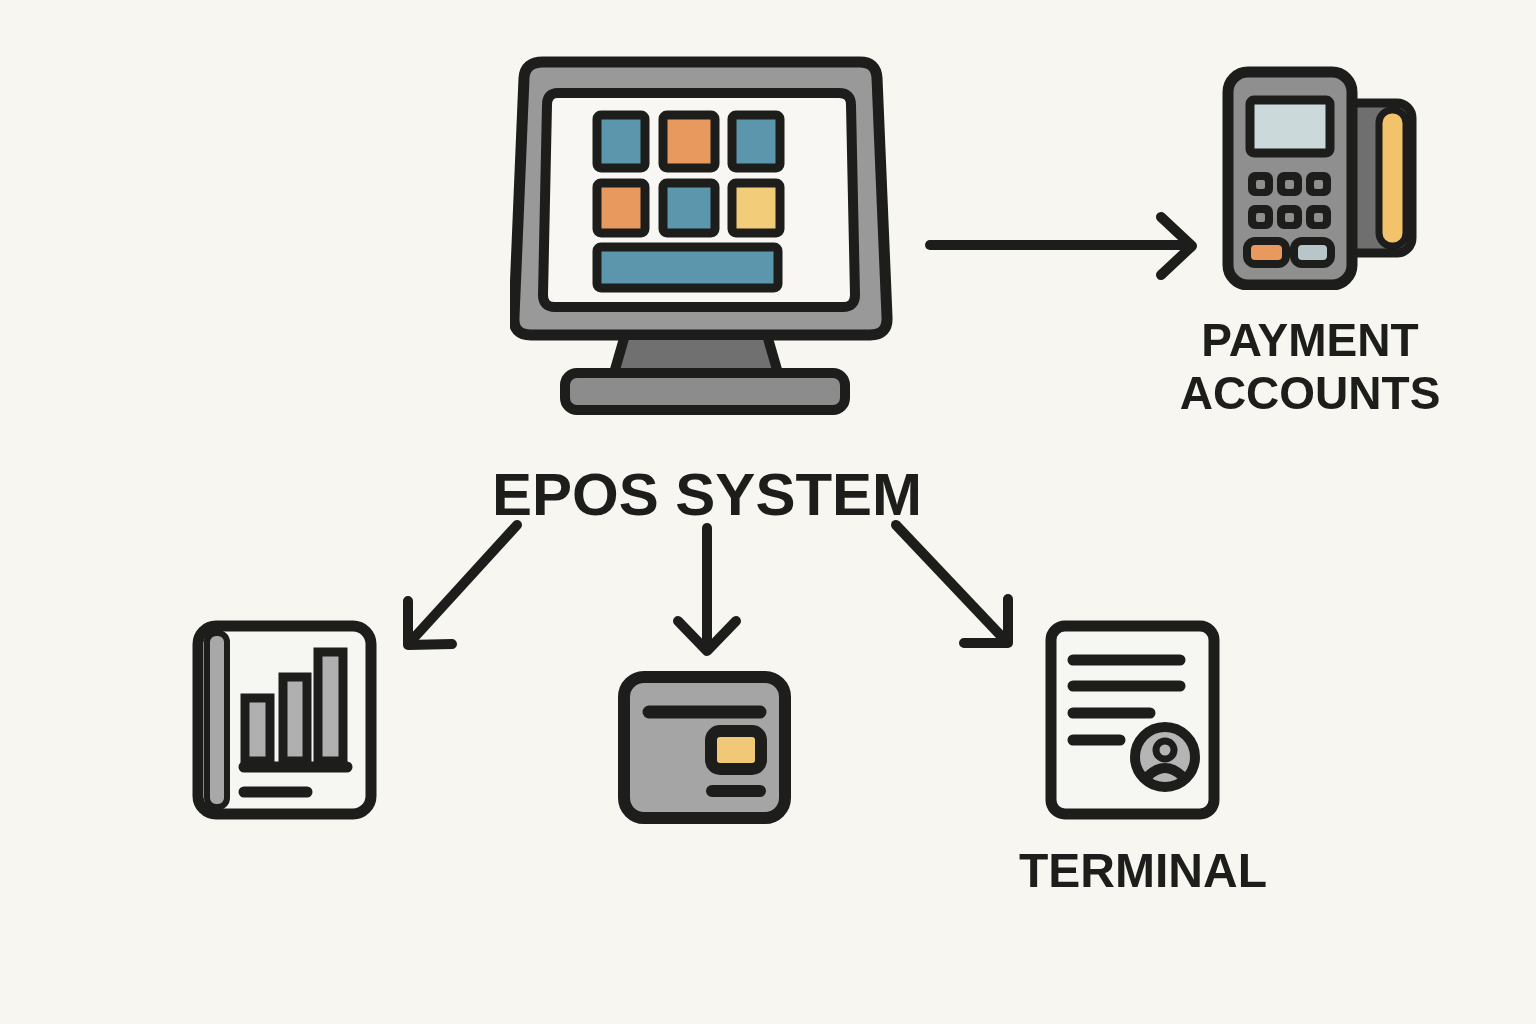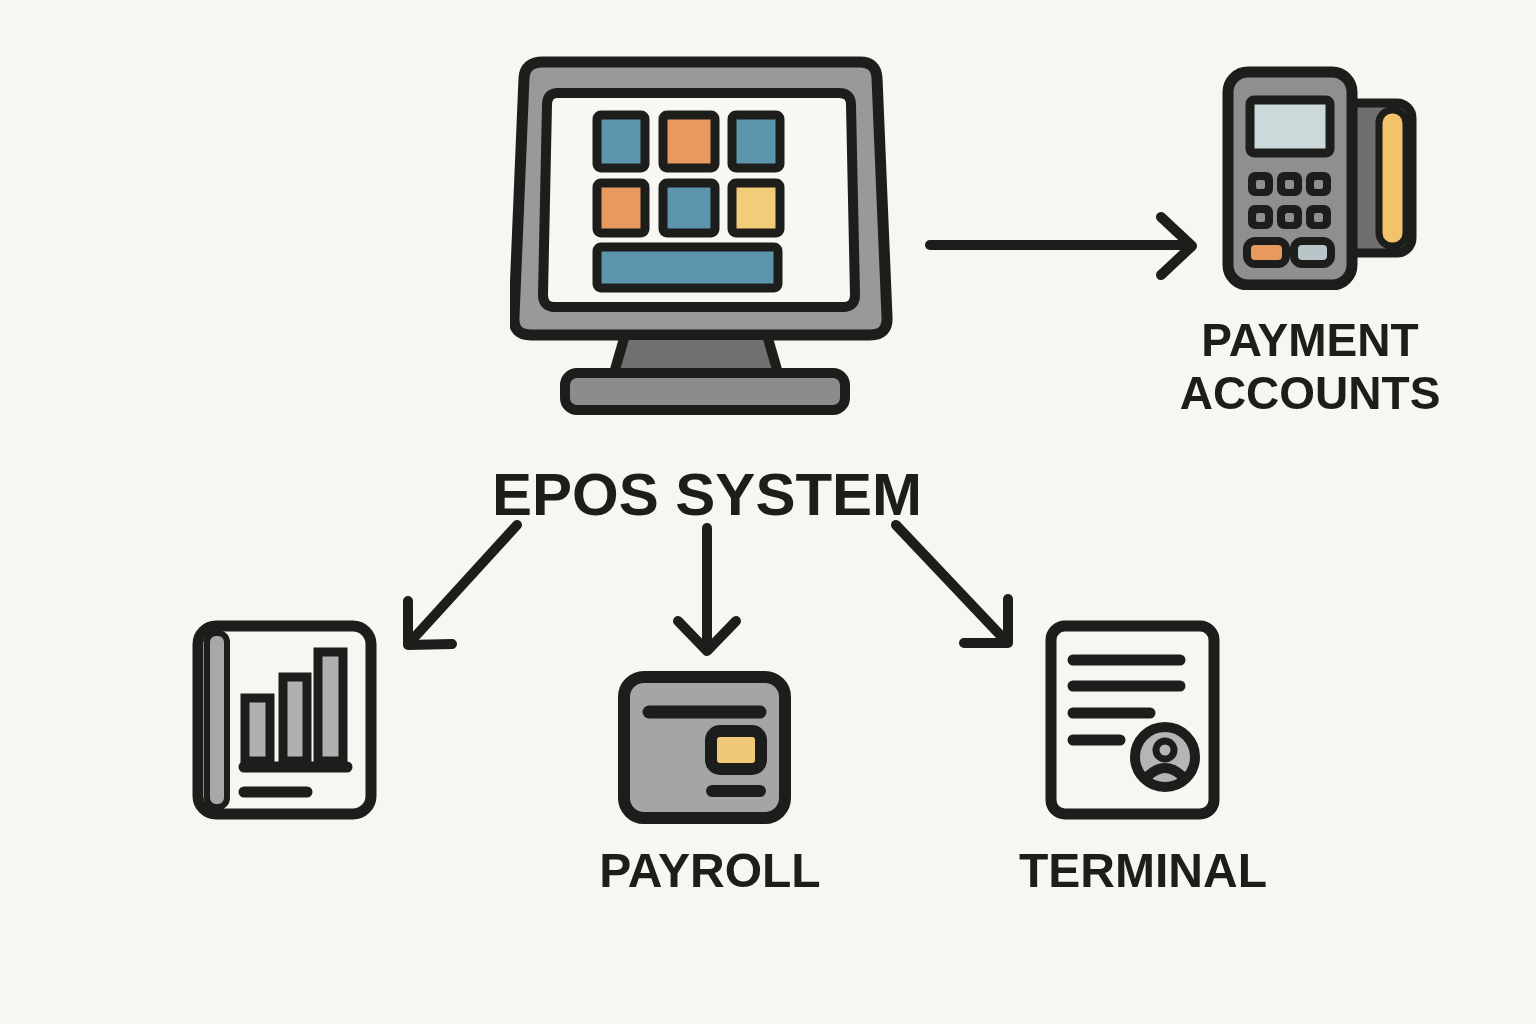--- a/index.html
+++ b/index.html
@@ -123,21 +123,20 @@
   </div>
 
   <div class="node" style="left:617px;top:670px;">
     <svg width="175" height="155" viewBox="0 0 175 155">
       <rect x="7" y="7" width="161" height="141" rx="20" fill="#a5a5a5" stroke="#1d1d1b" stroke-width="12"></rect>
       <line x1="32" y1="42" x2="143" y2="42" stroke="#1d1d1b" stroke-width="13" stroke-linecap="round"></line>
       <rect x="94" y="61" width="50" height="38" rx="9" fill="#f0c878" stroke="#1d1d1b" stroke-width="12"></rect>
       <line x1="95" y1="121" x2="143" y2="121" stroke="#1d1d1b" stroke-width="12" stroke-linecap="round"></line>
     </svg>
   </div>
-  <div class="label label-payroll">PAYROLL</div>
 
   <div class="node" style="left:1045px;top:620px;">
     <svg width="175" height="200" viewBox="0 0 175 200">
       <rect x="6" y="6" width="163" height="188" rx="14" fill="#f6f6f2" stroke="#1d1d1b" stroke-width="11"></rect>
       <g stroke="#1d1d1b" stroke-width="11" stroke-linecap="round">
         <line x1="28" y1="40" x2="135" y2="40"></line>
         <line x1="28" y1="66" x2="135" y2="66"></line>
         <line x1="28" y1="93" x2="105" y2="93"></line>
         <line x1="28" y1="120" x2="75" y2="120"></line>
       </g>

